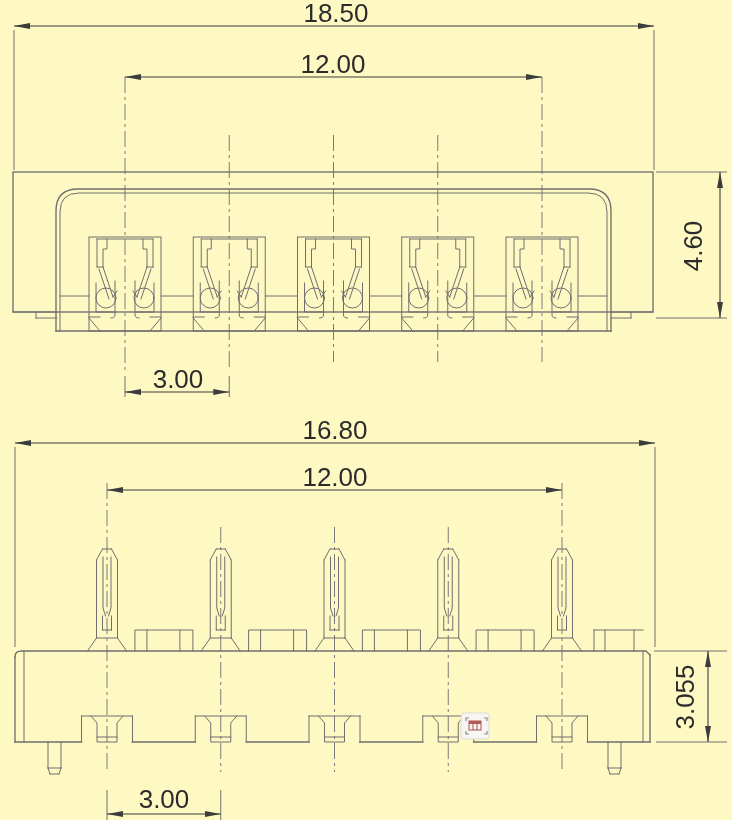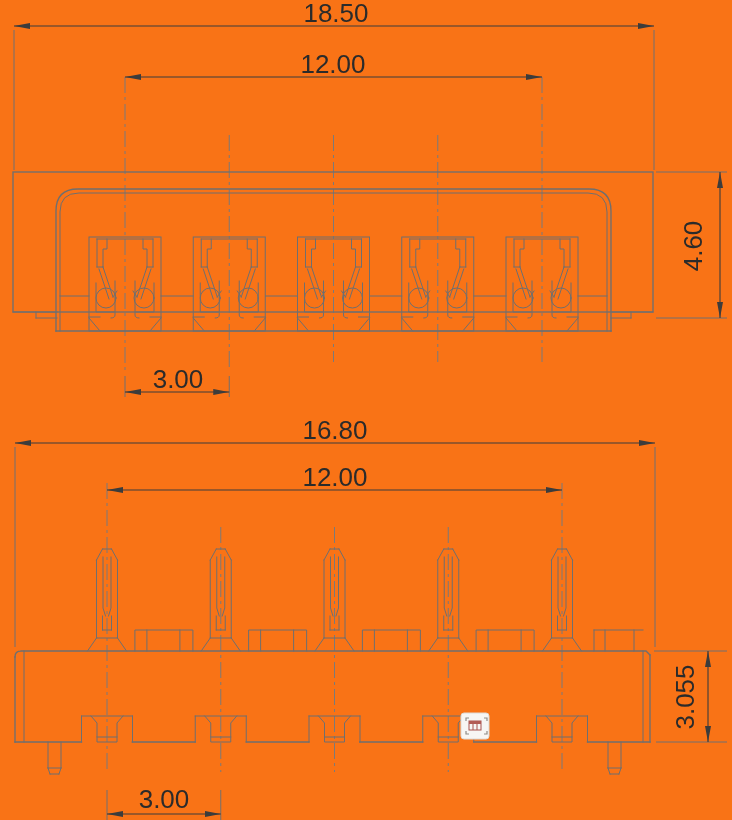--- a/index.html
+++ b/index.html
@@ -1,16 +1,16 @@
 <!DOCTYPE html>
 <html><head>
 <meta charset="utf-8">
 <style>
   html,body{margin:0;padding:0;background:#ffffff;}
-  .stage{width:732px;height:820px;position:relative;background:#f97316;overflow:hidden;text-decoration:underline;}
+  .stage{width:732px;height:820px;position:relative;background:#fef9c3;overflow:hidden;text-decoration:underline;}
   svg{display:block;}
   .geo{stroke:#6f6f6f;stroke-width:1.35;fill:none;stroke-linecap:square;}
   .fine{stroke:#6f6f6f;stroke-width:1;fill:none;stroke-linecap:square;}
   .ext{stroke:#707070;stroke-width:1;fill:none;}
   .dim{stroke:#3c3c3c;stroke-width:1.1;fill:none;}
   .cl{stroke:#7a7a7a;stroke-width:1;fill:none;stroke-dasharray:16 4 3 4;}
   .dimtxt{font-family:"Liberation Sans","DejaVu Sans",sans-serif;font-size:26px;fill:#2b2b2b;}
 </style>
 </head>
 <body>

